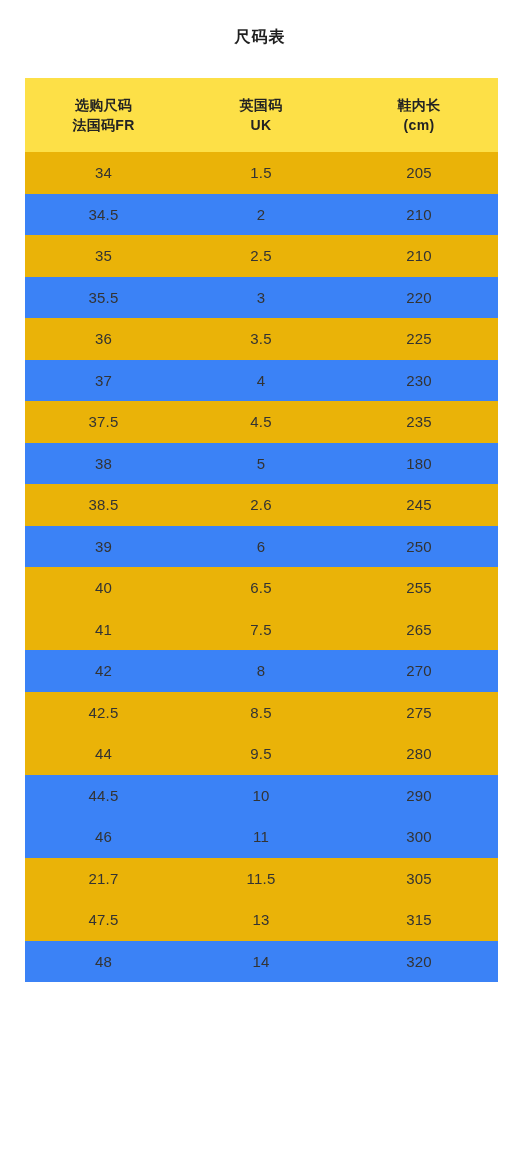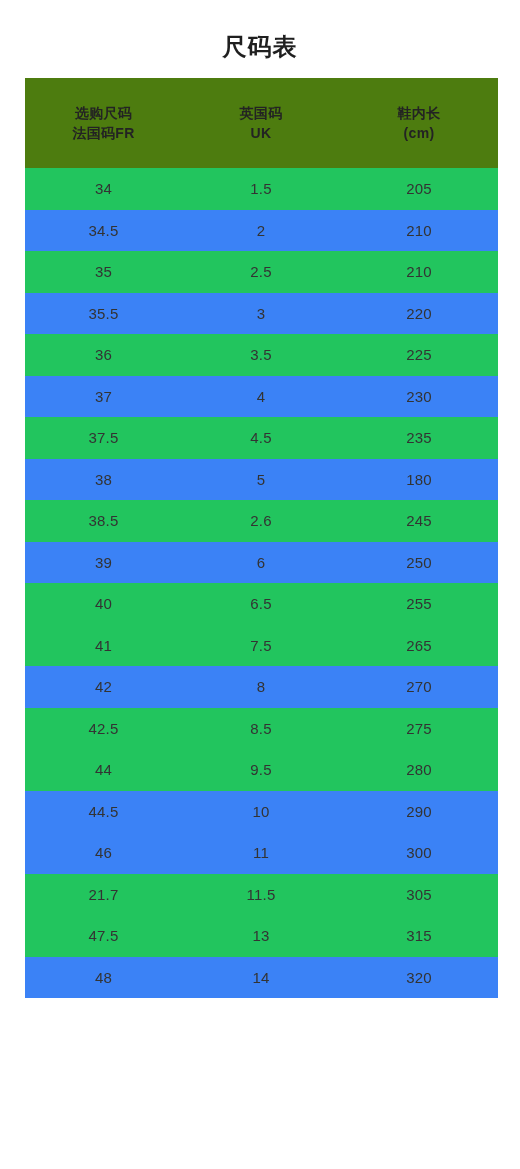--- a/index.html
+++ b/index.html
@@ -20,25 +20,25 @@
     position: relative;
     width: 520px;
     height: 1169px;
     background: #ffffff;
     box-sizing: border-box;
   }
 
   
   .chart-title {
     position: absolute;
-    top: 34px;
+    top: 24px;
     left: 0;
     width: 520px;
     text-align: center;
-    font-size: 24px;
+    font-size: 16px;
     font-weight: 700;
     letter-spacing: 1px;
     color: #1f1f1f;
     line-height: 26px;
   }
 
   
   .size-table {
     position: absolute;
     top: 78px;
@@ -47,47 +47,47 @@
     border-collapse: collapse;
     table-layout: fixed;
   }
 
   .size-table col.c1 { width: 157px; }
   .size-table col.c2 { width: 158px; }
   .size-table col.c3 { width: 158px; }
 
   .size-table thead th {
     height: 74px;
-    background: #4d7c0f;
+    background: #fde047;
     font-size: 14px;
     font-weight: 700;
     color: #232323;
     text-align: center;
     vertical-align: middle;
-    padding: 8px;
+    padding: 0;
     line-height: 20px;
     letter-spacing: 0.3px;
   }
   .size-table thead th .hl {
     display: block;
   }
 
   .size-table tbody td {
     height: 41.5px;
     font-size: 15px;
     font-weight: 400;
     color: #333333;
     text-align: center;
     vertical-align: middle;
     padding: 0;
     letter-spacing: 0.2px;
   }
 
   .size-table tbody tr.odd td {
-    background: #22c55e;
+    background: #eab308;
   }
   .size-table tbody tr.even td {
     background: #3b82f6;
   }
 </style>
 </head>
 <body>
 
 <div class="page">
 

